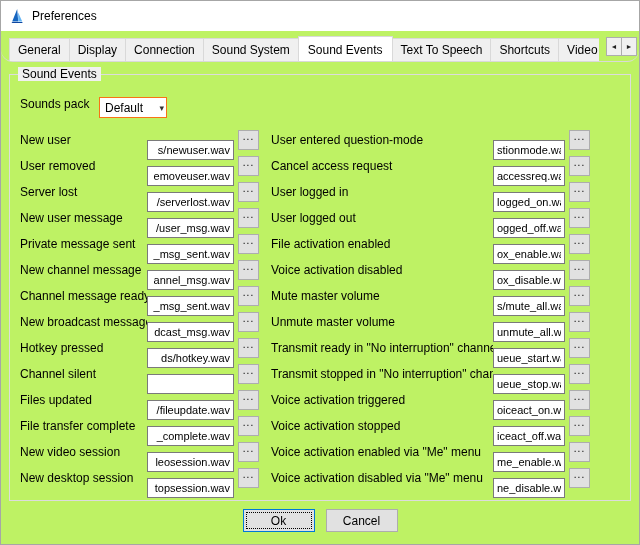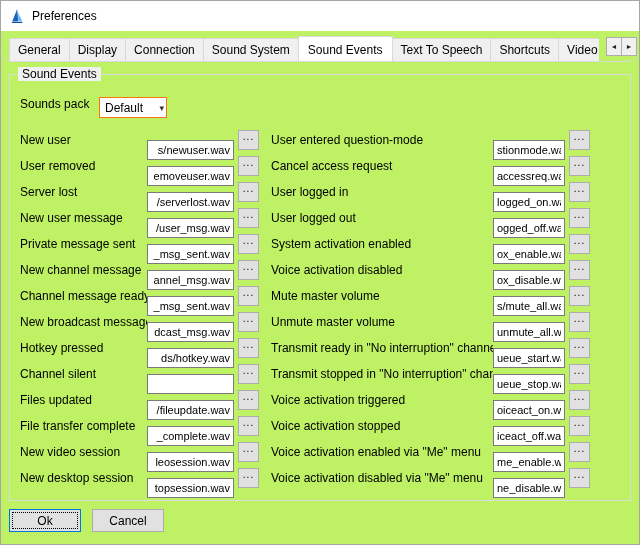--- a/index.html
+++ b/index.html
@@ -52,21 +52,21 @@
     height:20px;border:1px solid #7a7a7a;background:#fff;padding:0 3px;
     font-family:"Liberation Sans",sans-serif;font-size:11px;text-align:right;color:#000;margin-top:20px;
   }
   #left-col .ev-input{width:87px;}
   #right-col .ev-input{width:72px;}
   .browse-btn{
     width:21px;height:20px;margin-left:4px;border:1px solid #adadad;background:#e1e1e1;
     font-size:10px;line-height:1;padding:0 0 6px 0;color:#000;letter-spacing:1px;
   }
   
-  .btn-row{flex:0 0 auto;display:flex;align-items:center;gap:11px;padding:8px 0 6px 0;}
+  .btn-row{flex:0 0 auto;display:flex;align-items:center;justify-content:center;gap:11px;padding:8px 0 6px 0;}
   .dlg-btn{
     width:72px;height:23px;border:1px solid #adadad;background:#e1e1e1;
     font-family:"Liberation Sans",sans-serif;font-size:12px;color:#000;
   }
   .dlg-btn.default{border:1px solid #0078d7;outline:1px dotted #000;outline-offset:-4px;}
 </style>
 </head>
 <body>
 
 <div class="window">
@@ -199,21 +199,21 @@
               <span class="ev-label">User logged in</span>
               <input type="text" class="ev-input" value="logged_on.wav" style="">
               <button class="browse-btn">...</button>
             </div>
             <div class="ev-row">
               <span class="ev-label">User logged out</span>
               <input type="text" class="ev-input" value="ogged_off.wav" style="">
               <button class="browse-btn">...</button>
             </div>
             <div class="ev-row">
-              <span class="ev-label">System activation enabled</span>
+              <span class="ev-label">File activation enabled</span>
               <input type="text" class="ev-input" value="ox_enable.wav" style="">
               <button class="browse-btn">...</button>
             </div>
             <div class="ev-row">
               <span class="ev-label">Voice activation disabled</span>
               <input type="text" class="ev-input" value="ox_disable.wav" style="">
               <button class="browse-btn">...</button>
             </div>
             <div class="ev-row">
               <span class="ev-label">Mute master volume</span>

